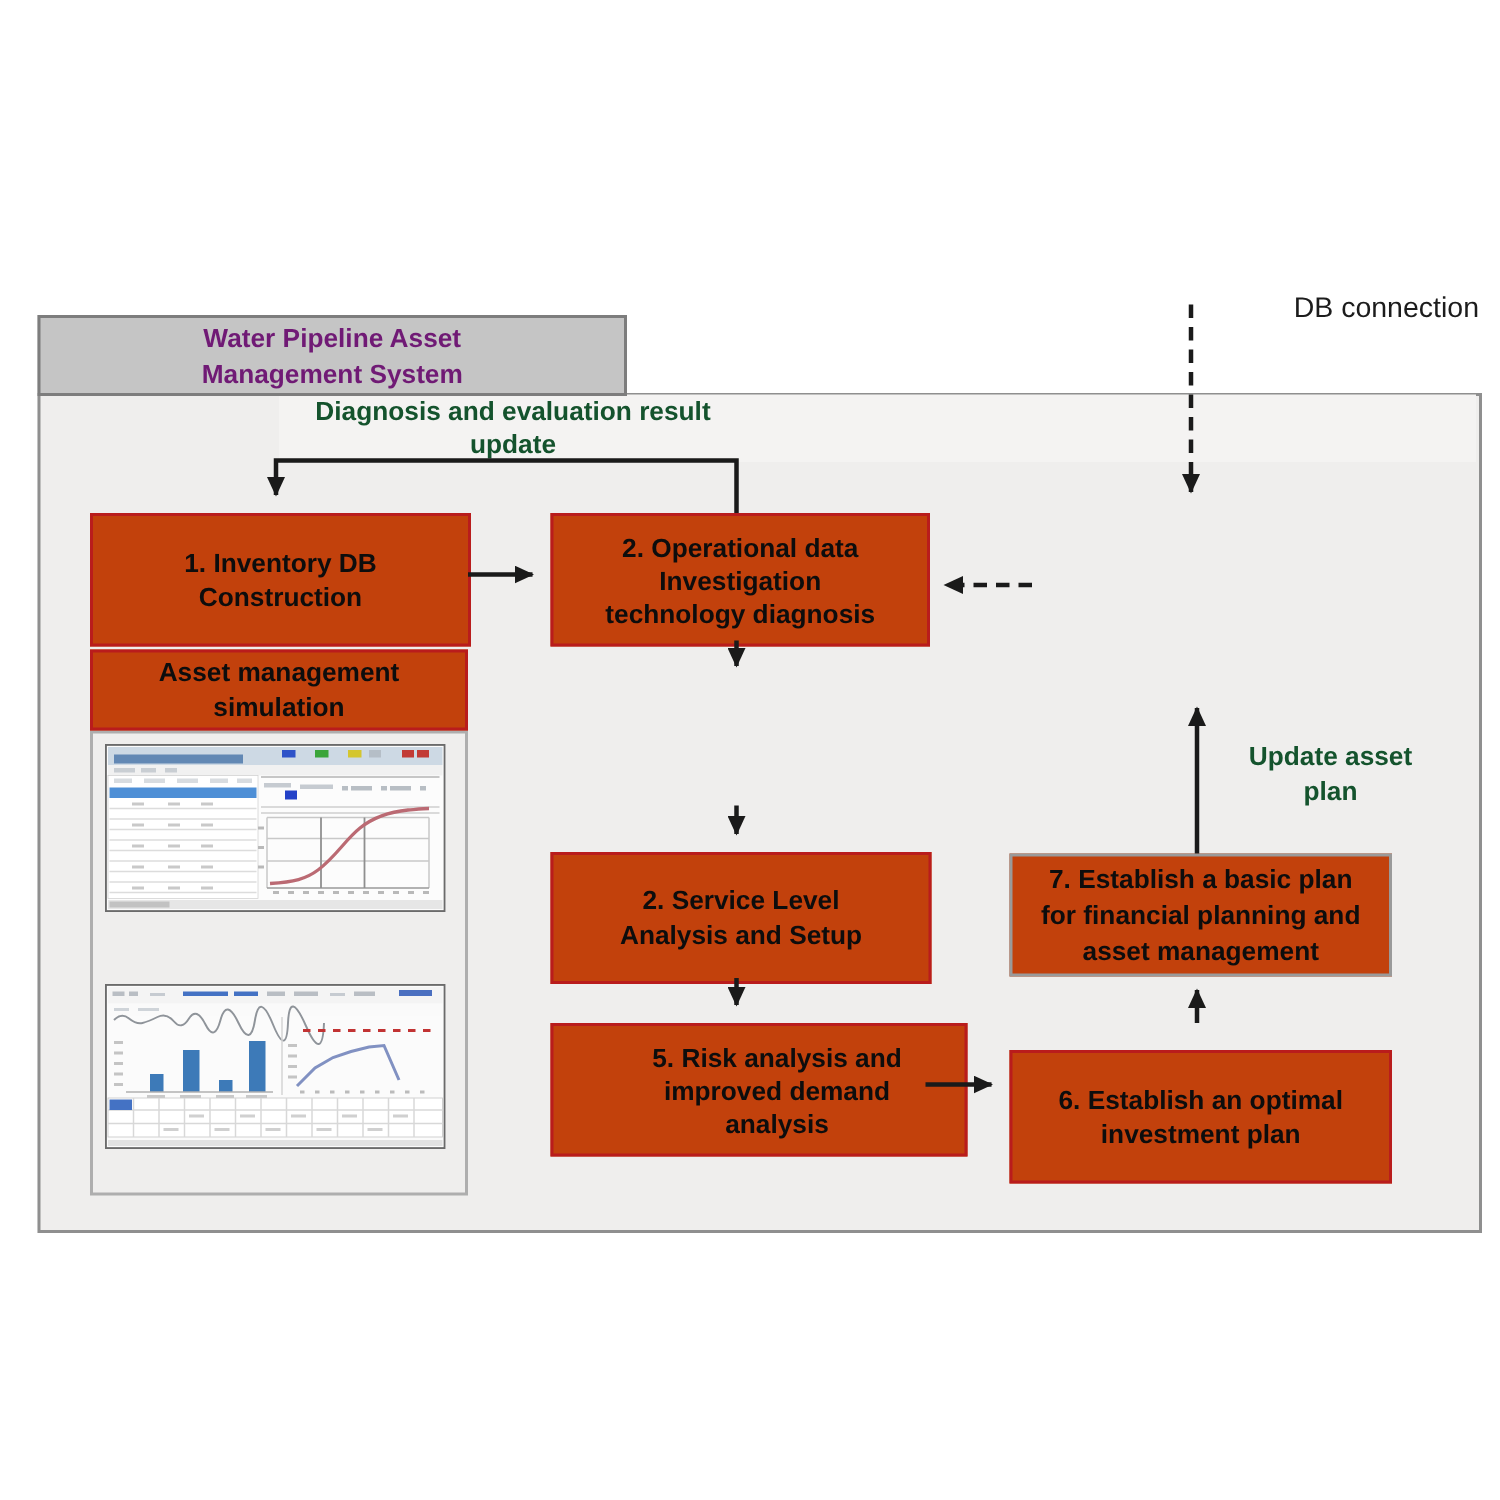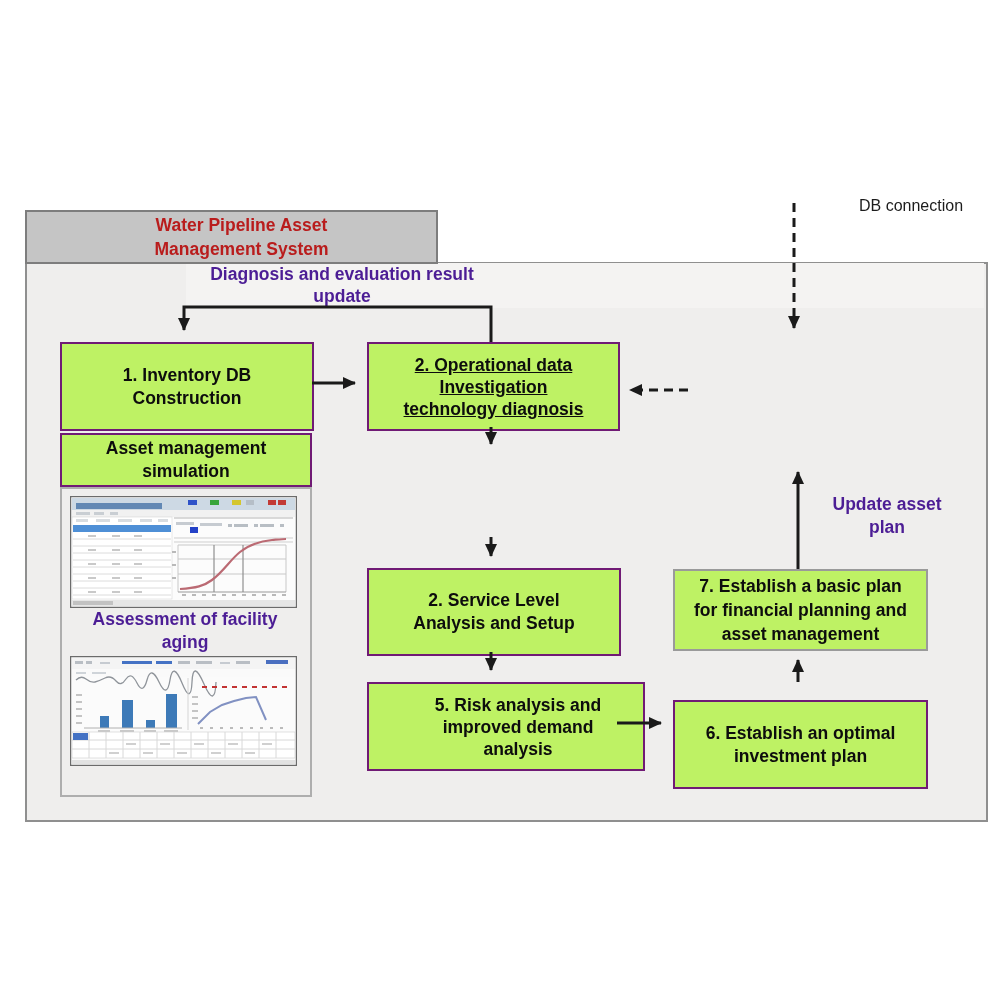--- a/index.html
+++ b/index.html
@@ -12,32 +12,32 @@
     background:#efeeed; border:2px solid #8f8f8f;
   }
   .band {
     position:absolute; left:186px; top:263px; width:798px; height:45px;
     background:#f4f3f2; z-index:1;
   }
   .hdrbox {
     position:absolute; left:25px; top:210px; width:389px; height:50px;
     background:#c5c5c5; border:2px solid #7d7d7d; z-index:2;
     display:flex; align-items:center; justify-content:center;
-    font-weight:bold; font-size:17.5px; line-height:24px; color:#b91c1c;
-    text-align:center; white-space:pre-line;padding-left:20px;
+    font-weight:bold; font-size:17.5px; line-height:24px; color:#701a75;
+    text-align:center; white-space:pre-line;
   }
   .box {
-    position:absolute; background:#bef264; border:2px solid #701a75; z-index:3;
+    position:absolute; background:#c2410c; border:2px solid #b91c1c; z-index:3;
     display:flex; align-items:center; justify-content:center;
     font-weight:bold; font-size:17.5px; line-height:23px; color:#0d0d0d;
     text-align:center; white-space:pre-line;
   }
   .lbl {
     position:absolute; z-index:4; font-weight:bold; font-size:17.5px;
-    line-height:22px; color:#4c1d95; text-align:center; white-space:pre-line;
+    line-height:22px; color:#14532d; text-align:center; white-space:pre-line;
   }
   .panel {
     position:absolute; left:60px; top:487px; width:248px; height:306px;
     border:2px solid #aeaeae; z-index:2;
   }
   .shot { position:absolute; z-index:3; }
   #arrows { position:absolute; left:0; top:0; z-index:8; pointer-events:none; }
   #box7 { border-color:#9a9a9a; }
   .dbwrap { position:absolute; left:690px; top:344px; width:210px; height:118px; z-index:3; }
 </style>
@@ -48,28 +48,28 @@
 
   <div class="container"></div>
   <div class="band"></div>
 
   <div class="hdrbox">Water Pipeline Asset
 Management System</div>
 
   <div class="lbl" style="left:186px; top:263px; width:312px;">Diagnosis and evaluation result
 update</div>
 
-  <div class="lbl" style="left:836px; top:195px; width:150px; font-weight:normal; text-align:center; font-size:16px; color:#1c1c1c;">DB connection</div>
+  <div class="lbl" style="left:836px; top:195px; width:150px; font-weight:normal; text-align:right; font-size:19px; color:#1c1c1c;">DB connection</div>
 
   <div class="lbl" style="left:812px; top:493px; width:150px; line-height:23px;">Update asset
 plan</div>
 
   <div class="box" id="box1" style="left:60px;  top:342px; width:250px; height:85px;">1. Inventory DB
 Construction</div>
-  <div class="box" id="box2" style="left:367px; top:342px; width:249px; height:85px; line-height:22px;text-decoration:underline;">2. Operational data
+  <div class="box" id="box2" style="left:367px; top:342px; width:249px; height:85px; line-height:22px;">2. Operational data
 Investigation
 technology diagnosis</div>
   <div class="box" id="box4" style="left:367px; top:568px; width:250px; height:84px;">2. Service Level
 Analysis and Setup</div>
   <div class="box" id="box5" style="left:367px; top:682px; width:250px; height:85px; line-height:22px;padding-left:24px;">5. Risk analysis and
 improved demand
 analysis</div>
   <div class="box" id="box6" style="left:673px; top:700px; width:251px; height:85px;">6. Establish an optimal
 investment plan</div>
   <div class="box" id="box7" style="left:673px; top:569px; width:251px; height:78px; line-height:24px;">7. Establish a basic plan
@@ -174,22 +174,20 @@
           <rect x="192" y="98" width="4" height="2"></rect>
             <rect x="202" y="98" width="4" height="2"></rect>
           <rect x="212" y="98" width="4" height="2"></rect>
         </g>
       </g>
       <rect x="2" y="104" width="223" height="6" fill="#e6e6e6"></rect>
       <rect x="3" y="105" width="40" height="4" fill="#c2c2c2"></rect>
     </svg>
   </div>
 
-  <div class="lbl" style="left:64px; top:608px; width:242px; line-height:23px;">Assessment of facility
-aging</div>
 
   <div class="shot" style="left:70px; top:656px; width:227px; height:110px;">
     <svg width="227" height="110" viewBox="0 0 227 110">
       <rect x="0.5" y="0.5" width="226" height="109" fill="#fbfbfb" stroke="#6b6b6b" stroke-width="1.5"></rect>
       <rect x="2" y="2" width="223" height="11" fill="#f4f4f4"></rect>
       <g>
         <rect x="5" y="5" width="8" height="3" fill="#b9bec4"></rect>
           <rect x="16" y="5" width="6" height="3" fill="#b9bec4"></rect>
         <rect x="30" y="6" width="10" height="2" fill="#c6cbd1"></rect>
         <rect x="52" y="5" width="30" height="3" fill="#4472c4"></rect>

